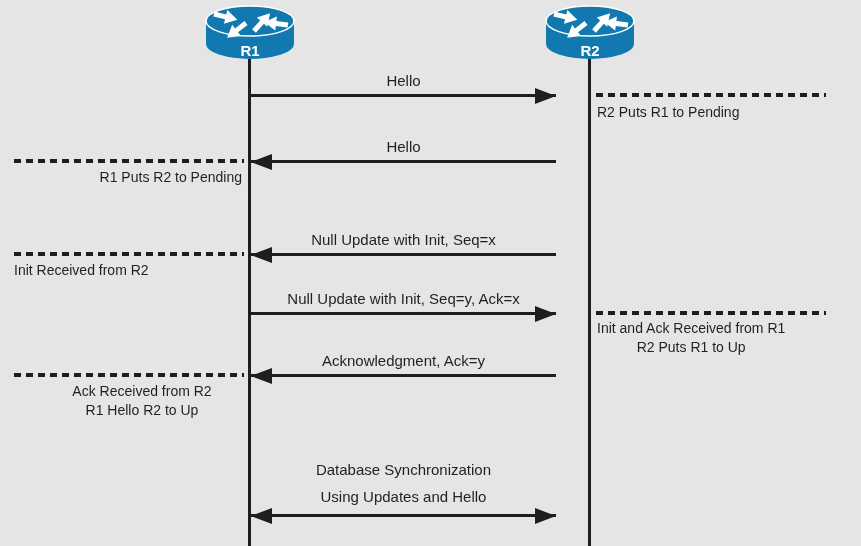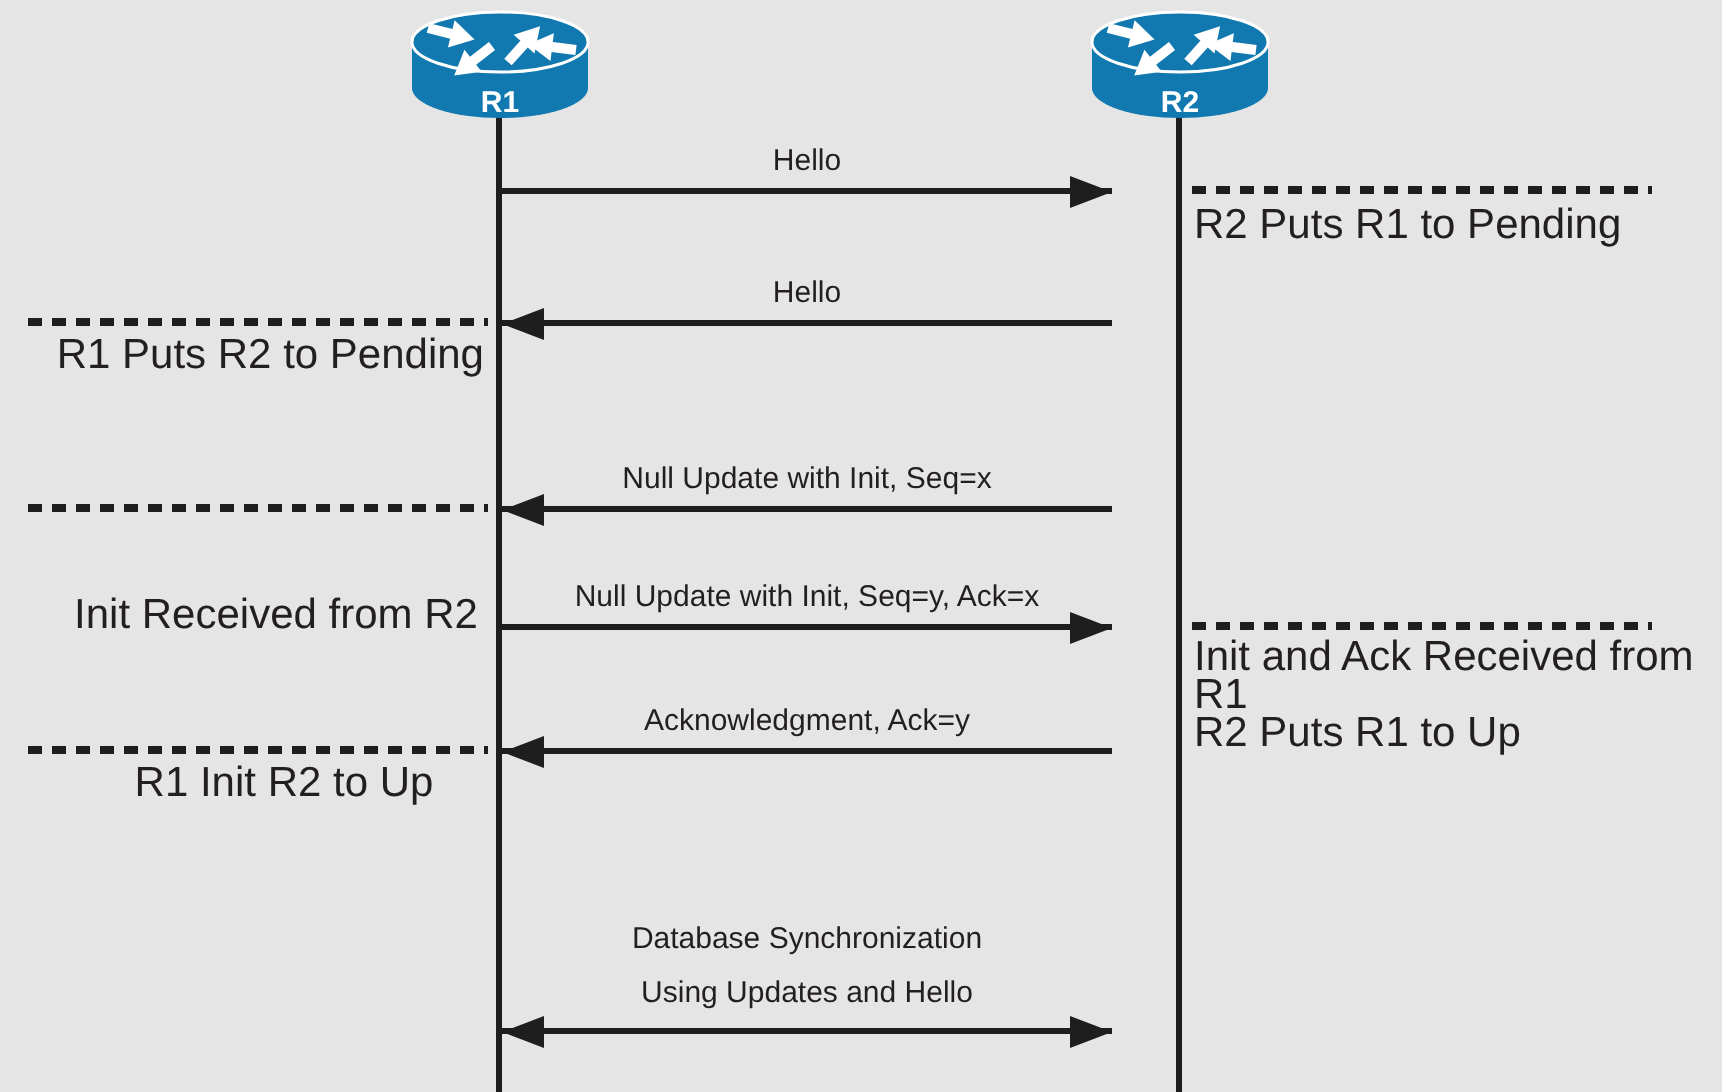--- a/index.html
+++ b/index.html
@@ -33,25 +33,25 @@
   .m6 .label { margin-bottom:8px;text-align:center; }
   .dash {
     position:absolute; height:4px; z-index:1;
     background:repeating-linear-gradient(90deg,#1e1e1e 0 7px,transparent 7px 12px);
   }
   .dash-r1 { left:596px; width:230px; top:93px; }
   .dash-l1 { left:14px;  width:230px; top:159px; }
   .dash-l2 { left:14px;  width:230px; top:252px; }
   .dash-r2 { left:596px; width:230px; top:311px; }
   .dash-l3 { left:14px;  width:230px; top:373px; }
-  .ann { position:absolute; font-size:21px; line-height:19px; z-index:2; }
+  .ann { position:absolute; font-size:14px; line-height:19px; z-index:2; }
   .ann-1 { left:597px; top:103px; text-align:left; }
   .ann-2 { left:14px; width:228px; top:168px; text-align:right; }
-  .ann-3 { left:24px; width:228px; top:261px; text-align:center;margin-top:37px; }
-  .ann-4 { left:597px; top:319px; text-align:left; }
+  .ann-3 { left:14px; width:228px; top:261px; text-align:left; }
+  .ann-4 { left:597px; top:319px; text-align:center; }
   .ann-5 { left:40px; width:204px; top:382px; text-align:center; }
 </style>
 </head>
 <body>
 
 <div class="diagram">
 
   <div class="router router-r1">
     <svg width="92" height="60" viewBox="0 0 92 60">
       <path d="M2,17 L2,40 A44,15 0 0 0 90,40 L90,17 Z" fill="#1179b0"></path>
@@ -140,16 +140,17 @@
     <div>R1 Puts R2 to Pending</div>
   </div>
   <div class="ann ann-3">
     <div>Init Received from R2</div>
   </div>
   <div class="ann ann-4">
     <div>Init and Ack Received from R1</div>
     <div>R2 Puts R1 to Up</div>
   </div>
   <div class="ann ann-5">
-    <div>R1 Init R2 to Up</div>
+    <div>Ack Received from R2</div>
+    <div>R1 Hello R2 to Up</div>
   </div>
 
 </div>
 
 </body></html>

